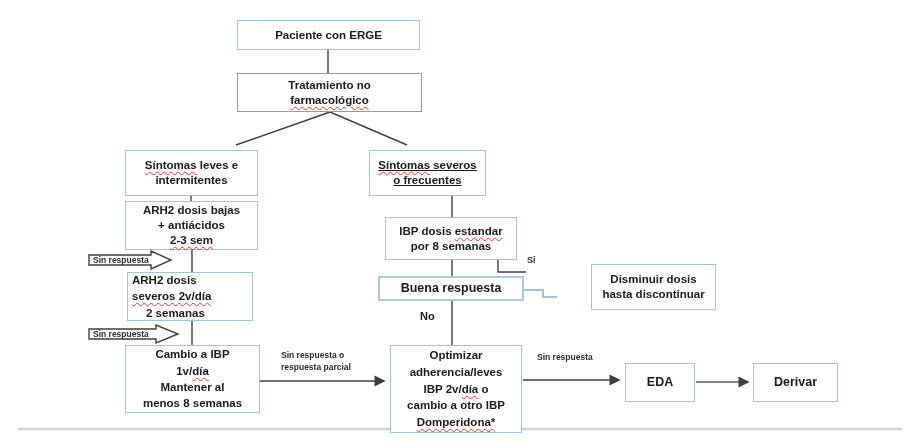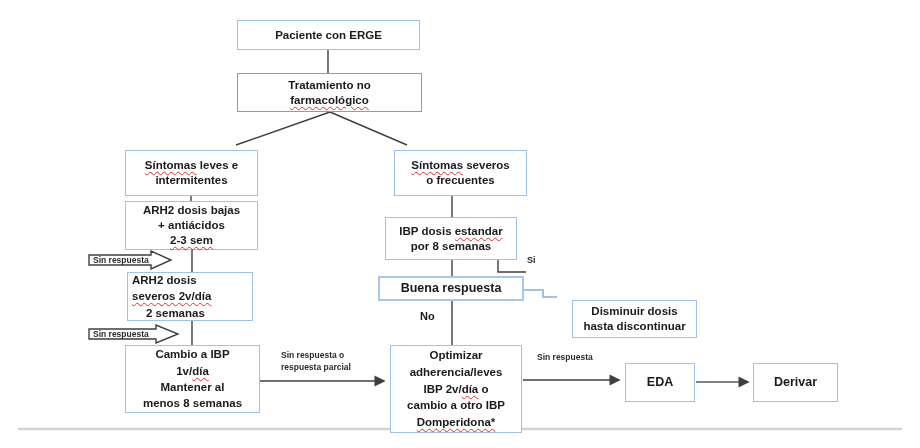--- a/index.html
+++ b/index.html
@@ -23,25 +23,25 @@
   }
 
   #n-paciente        { left:237px; top:20px;  width:183px; height:30px; }
   #n-tratamiento     { left:237px; top:73px;  width:185px; height:39px; border-color:#9a9a9a; }
   #n-sintomas-leves  { left:125px; top:150px; width:133px; height:46px; }
   #n-arh2-bajas      { left:125px; top:201px; width:133px; height:49px; line-height:1.32; }
   #n-arh2-estandar   { left:127px; top:272px; width:126px; height:49px;
                        align-items:flex-start; text-align:left; padding-left:4px; line-height:1.4; }
   #n-arh2-estandar .tline:nth-child(3) { margin-left:14px; }
   #n-cambio-ibp      { left:125px; top:345px; width:135px; height:68px; line-height:1.42; }
-  #n-sintomas-severos{ left:394px; top:150px; width:133px; height:46px; }
+  #n-sintomas-severos{ left:369px; top:150px; width:117px; height:46px;text-decoration:underline; }
   #n-ibp-estandar    { left:385px; top:217px; width:132px; height:43px; }
   #n-buena-respuesta { left:378px; top:276px; width:146px; height:25px;
                        font-size:12.5px; border-width:2px; border-color:#a9c7e8; }
-  #n-disminuir       { left:572px; top:264px; width:125px; height:38px;margin-top:36px; }
+  #n-disminuir       { left:591px; top:264px; width:125px; height:46px; }
   #n-optimizar       { left:390px; top:345px; width:132px; height:88px; line-height:1.45; }
   #n-eda             { left:625px; top:363px; width:70px;  height:39px; font-size:12.5px; }
   #n-derivar         { left:753px; top:363px; width:85px;  height:39px; font-size:12.5px; }
 
   .barrow { position:absolute; }
   .barrow svg { display:block; }
   .barrow .blabel {
     position:absolute; left:5px; top:50%; transform:translateY(-50%);
     font-size:8.5px; font-weight:700; color:#2b2b2b; white-space:nowrap;
   }

